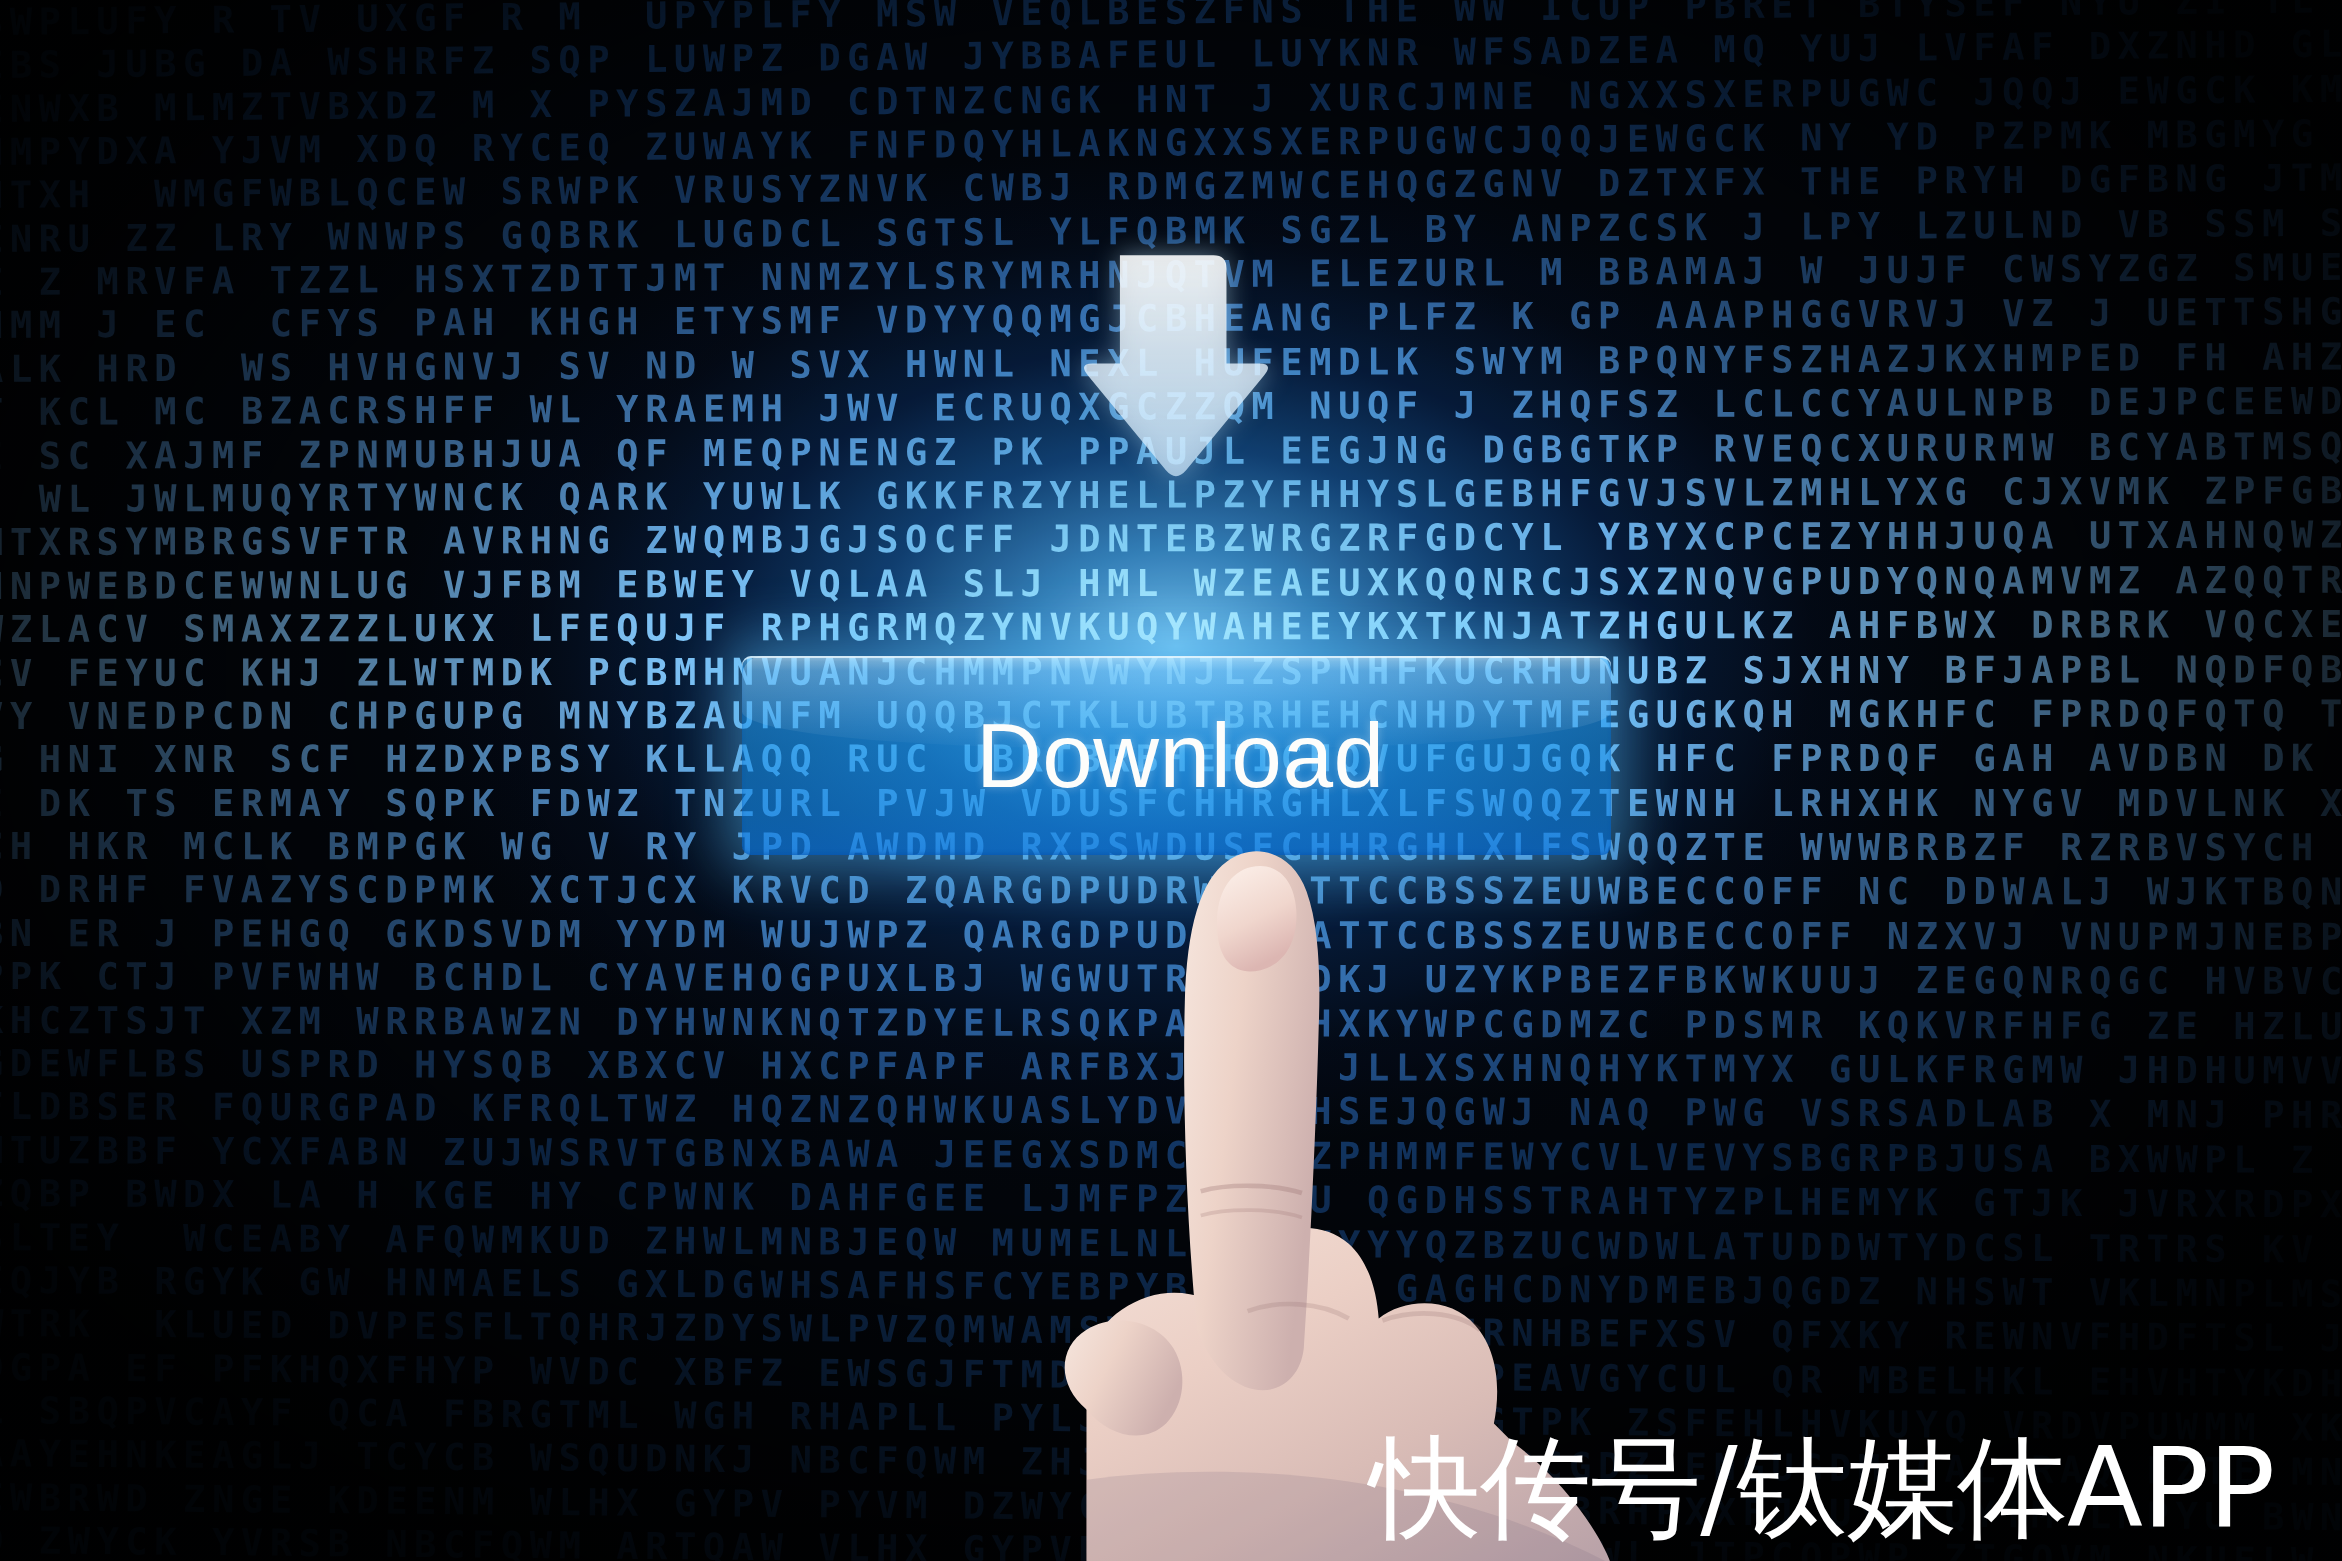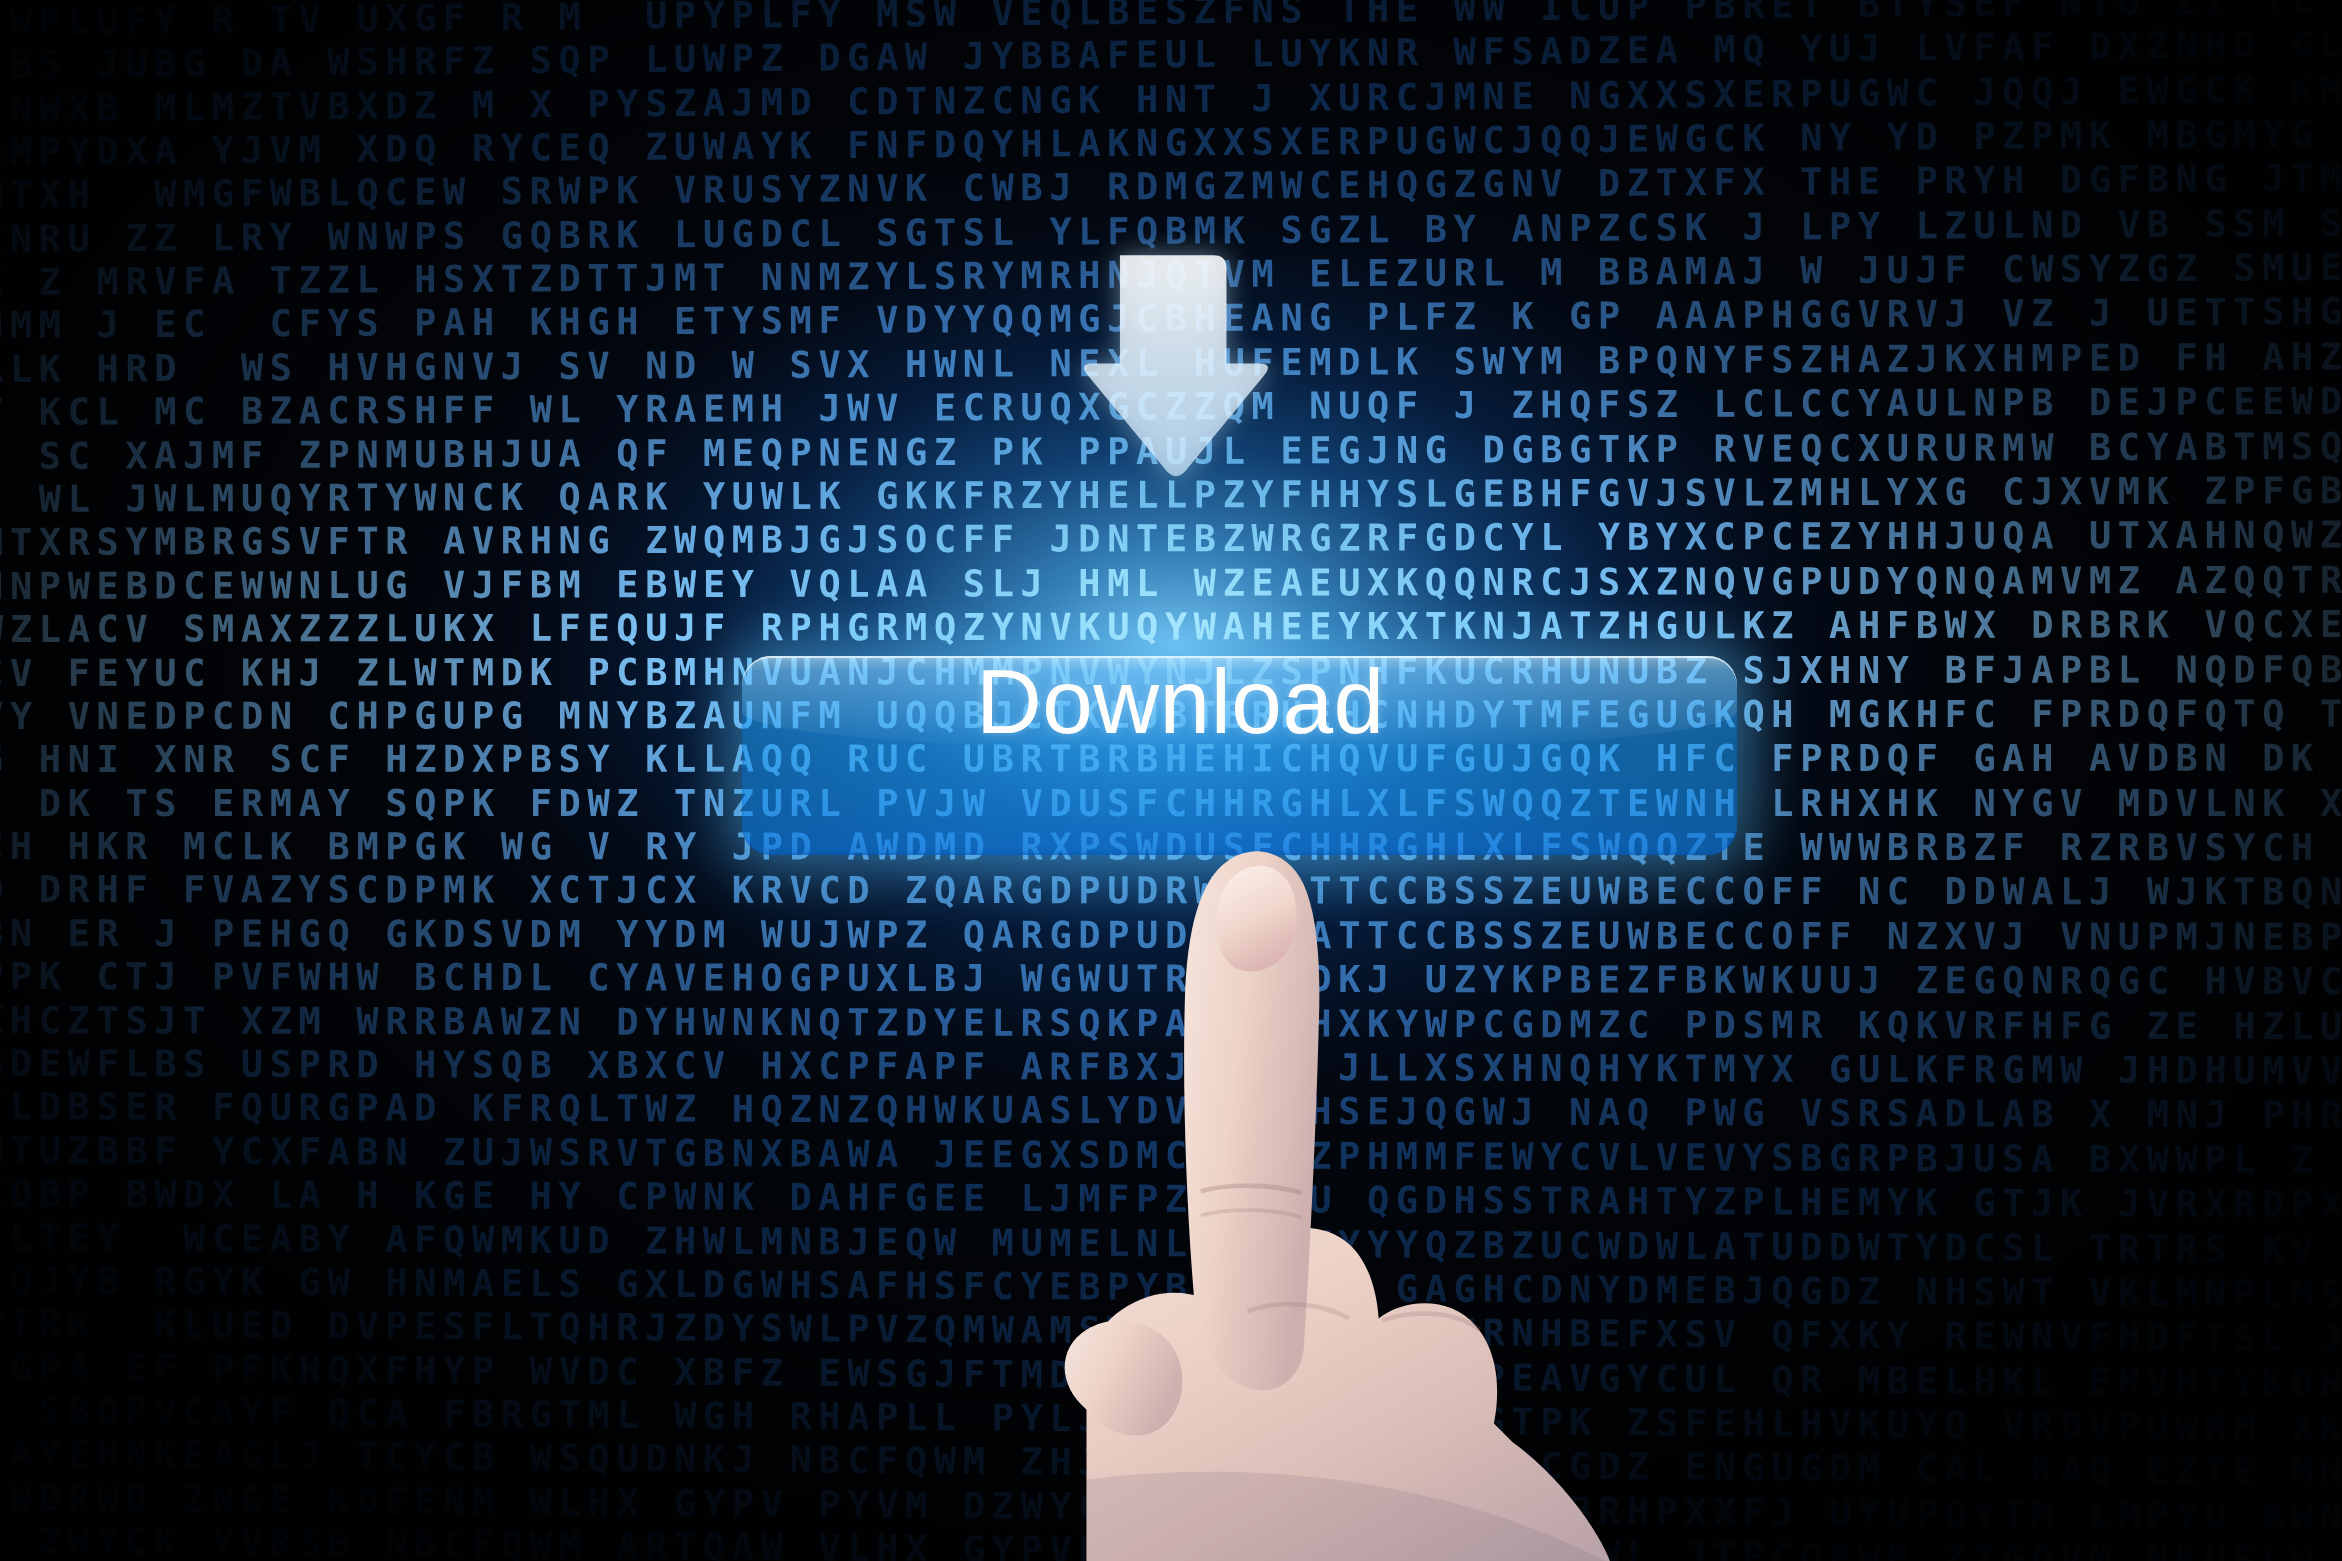--- a/index.html
+++ b/index.html
@@ -78,37 +78,38 @@
     z-index: 4;
     filter: drop-shadow(0 0 13px rgba(190,235,255,0.55));
   }
   #arrow-icon svg { display: block; width: 100%; height: 100%; }
 
   
   #download-button {
     position: absolute;
     left: 742px;
     top: 656px;
-    width: 995px;
+    width: 869px;
     height: 199px;
     z-index: 5;
-    border-radius: 29px;
+    border-radius: 9px;
     background:
       linear-gradient(to bottom,
         rgba(150,215,255,0.70) 0px,
         rgba(95,192,252,0.62) 5.6px,
         rgba(42,163,245,0.60) 15px,
         rgba(26,152,240,0.58) 46%,
         rgba(20,140,236,0.62) 78%,
         rgba(16,125,228,0.70) 100%);
     box-shadow:
       0 0 56px 17px rgba(90,195,255,0.45),
       inset 0 1.9px 0 rgba(230,248,255,0.75),
       inset 0 -1.9px 3.7px rgba(6,80,170,0.45);
     display: flex;
+    align-items: center;
     overflow: hidden;
   }
   #download-button::after {
     content: "";
     position: absolute;
     left: 0; right: 0; top: 0;
     height: 46%;
     border-radius: 20.6px 20.6px 40% 40%;
     background: linear-gradient(to bottom,
       rgba(255,255,255,0.26), rgba(255,255,255,0.02));
@@ -284,15 +285,16 @@
 
       <path d="M 272 392 C 300 384 350 384 380 394" fill="none" stroke="rgba(150,110,108,0.30)" stroke-width="5"></path>
       <path d="M 272 418 C 300 410 350 410 380 420" fill="none" stroke="rgba(150,110,108,0.22)" stroke-width="4"></path>
       <path d="M 466 530 C 500 518 545 520 570 540" fill="none" stroke="rgba(140,105,105,0.22)" stroke-width="5"></path>
       <path d="M 322 520 C 355 508 400 510 430 528" fill="none" stroke="rgba(140,105,105,0.20)" stroke-width="5"></path>
 
       <path d="M 150 700 C 300 680 520 690 710 790 L 150 790 Z" fill="rgba(120,105,125,0.18)"></path>
     </svg>
   </div>
 
+  <div id="watermark">快传号/钛媒体APP</div>
 
 </div>
 
 
 </body></html>

